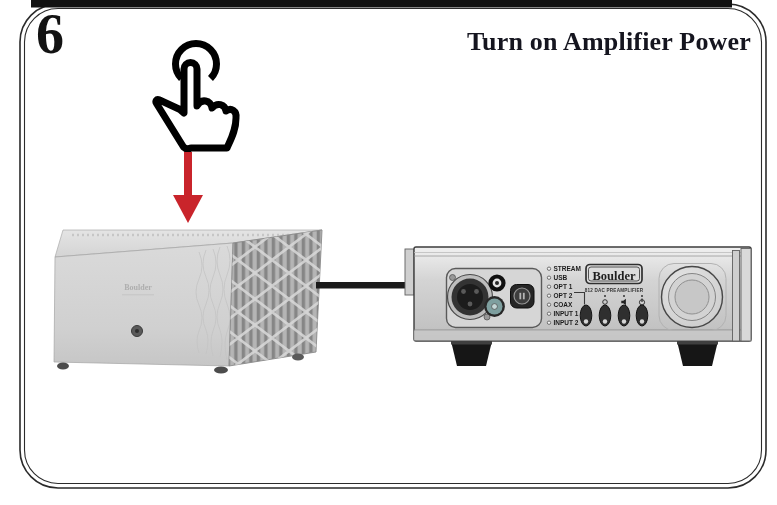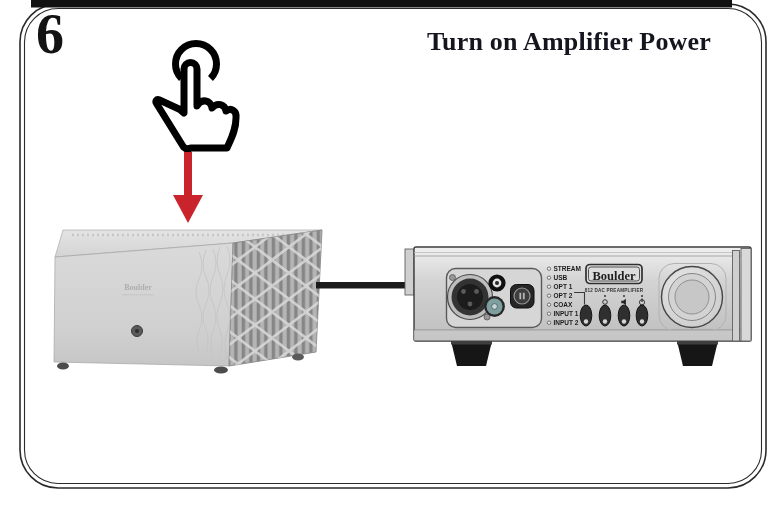--- a/index.html
+++ b/index.html
@@ -6,21 +6,21 @@
   .page{
     position:relative;width:777px;height:505px;background:#ffffff;overflow:hidden;
     font-family:"Liberation Serif",serif;
   }
   .art{position:absolute;left:0;top:0;width:777px;height:505px;}
   .step-number{
     position:absolute;left:36px;top:6px;font-size:56px;font-weight:bold;
     color:#131313;font-family:"Liberation Serif",serif;line-height:1;
   }
   .step-title{
-    position:absolute;left:404px;top:27px;width:330px;text-align:center;
+    position:absolute;left:444px;top:27px;width:330px;text-align:center;
     font-size:26px;font-weight:bold;color:#15151f;
     font-family:"Liberation Serif",serif;letter-spacing:0.2px;
   }
   .svg-label{font-family:"Liberation Sans",sans-serif;font-weight:bold;}
   .svg-serif{font-family:"Liberation Serif",serif;font-weight:bold;}
 </style>
 </head>
 <body>
 
 <div class="page">

